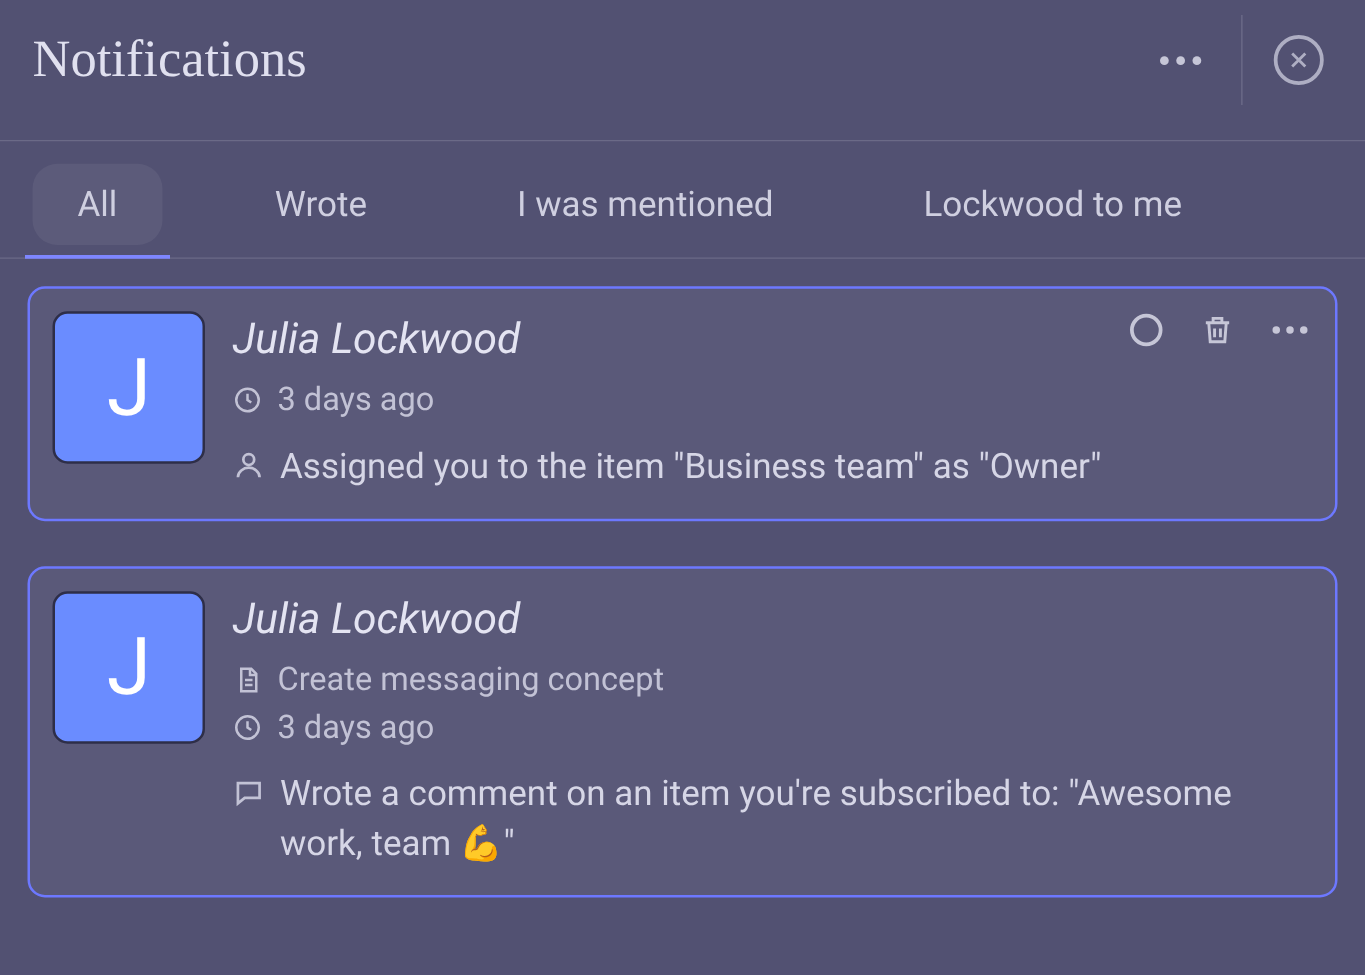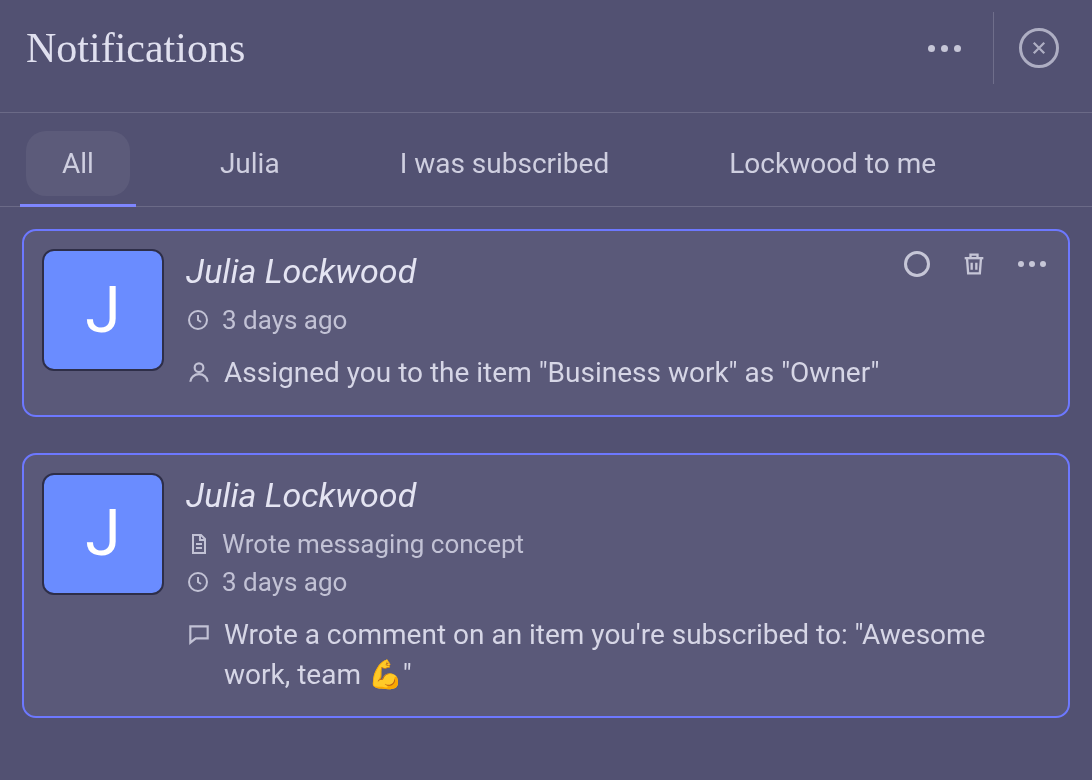--- a/index.html
+++ b/index.html
@@ -175,22 +175,22 @@
             <path d="M5 5l14 14M19 5L5 19"></path>
           </svg>
       </div>
     </div>
   </div>
 </div>
 <div class="hr"></div>
 
 <div class="tabs">
   <div class="tab active">All</div>
-  <div class="tab">Julia</div>
-  <div class="tab">I was subscribed</div>
+  <div class="tab">Wrote</div>
+  <div class="tab">I was mentioned</div>
   <div class="tab">Lockwood to me</div>
 </div>
 
 <div class="list">
 
   <div class="card">
     <div class="avatar">J</div>
     <div class="card-body">
       <div class="sender">Julia Lockwood</div>
       <div class="meta-row">
@@ -198,21 +198,21 @@
             <circle cx="12" cy="12" r="9"></circle>
             <path d="M12 7v5l3 2"></path>
           </svg>
         <span>3 days ago</span>
       </div>
       <div class="action-row">
         <svg viewBox="0 0 24 24">
             <circle cx="12" cy="8" r="4"></circle>
             <path d="M4 21c0-4 4-7 8-7s8 3 8 7"></path>
           </svg>
-        <span>Assigned you to the item "Business work" as "Owner"</span>
+        <span>Assigned you to the item "Business team" as "Owner"</span>
       </div>
     </div>
     <div class="card-actions">
       <div class="circ"></div>
       <svg class="trash" viewBox="0 0 24 24">
           <path d="M4 7h16"></path>
           <path d="M9 7V4h6v3"></path>
           <path d="M6 7l1 13h10l1-13"></path>
           <path d="M10 11v6M14 11v6"></path>
         </svg>
@@ -227,21 +227,21 @@
   <div class="card">
     <div class="avatar">J</div>
     <div class="card-body">
       <div class="sender">Julia Lockwood</div>
       <div class="meta-row">
         <svg viewBox="0 0 24 24">
             <path d="M7 3h8l4 4v14H7z"></path>
             <path d="M14 3v5h5"></path>
             <path d="M10 12h6M10 16h6"></path>
           </svg>
-        <span>Wrote messaging concept</span>
+        <span>Create messaging concept</span>
       </div>
       <div class="meta-row">
         <svg viewBox="0 0 24 24">
             <circle cx="12" cy="12" r="9"></circle>
             <path d="M12 7v5l3 2"></path>
           </svg>
         <span>3 days ago</span>
       </div>
       <div class="action-row">
         <svg viewBox="0 0 24 24">

